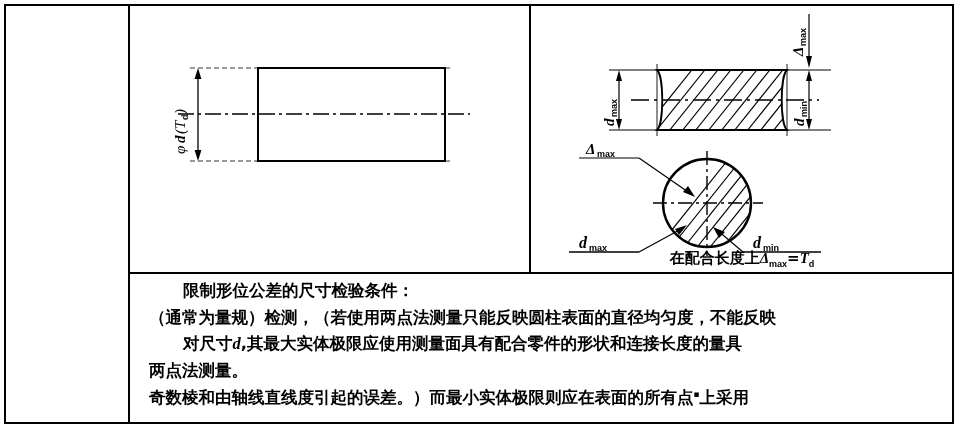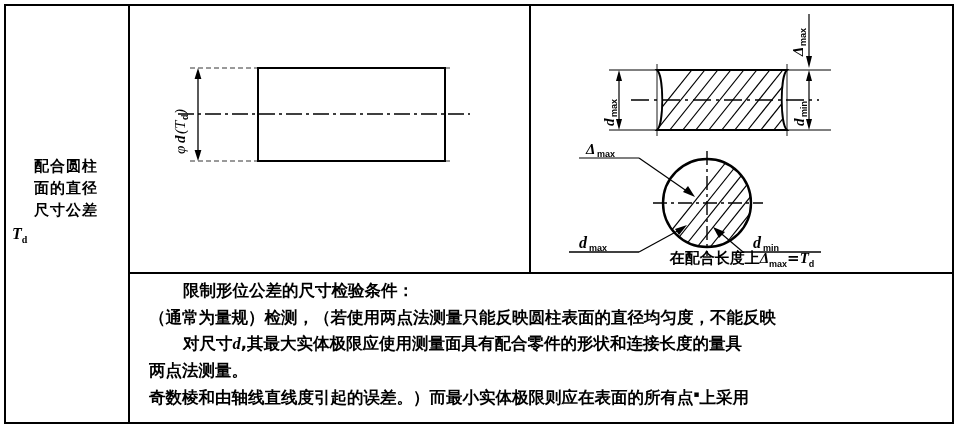--- a/index.html
+++ b/index.html
@@ -173,26 +173,20 @@
 </head>
 <body>
 
 <div id="page">
 
   <div class="frame"></div>
   <div class="v-divider-main"></div>
   <div class="v-divider-panels"></div>
   <div class="h-divider"></div>
 
-  <div class="label-cell">
-    <span class="ln">配合圆柱</span>
-    <span class="ln">面的直径</span>
-    <span class="ln">尺寸公差</span>
-    <span class="td-line"><span>T</span><sub>d</sub></span>
-  </div>
 
   <div class="panel-left">
     <svg width="398" height="266" viewBox="0 0 398 266">
 
       <line x1="60" y1="62" x2="320" y2="62" stroke="#000" stroke-width="0.8" stroke-dasharray="5,3"></line>
       <line x1="60" y1="155" x2="320" y2="155" stroke="#000" stroke-width="0.8" stroke-dasharray="5,3"></line>
 
       <rect x="128" y="62" width="187" height="93" fill="none" stroke="#000" stroke-width="2"></rect>
 
       <line x1="48" y1="108" x2="340" y2="108" stroke="#000" stroke-width="1.4" stroke-dasharray="16,4,3,4"></line>

